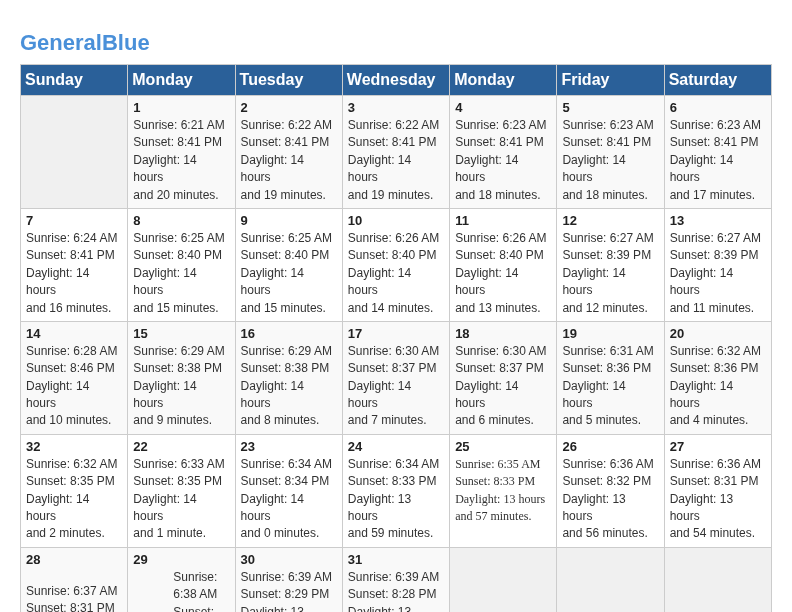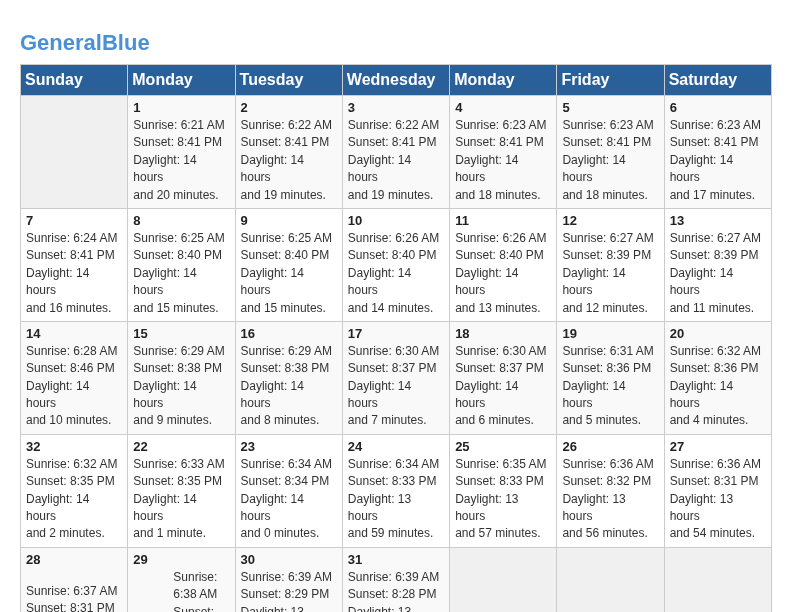--- a/index.html
+++ b/index.html
@@ -293,21 +293,21 @@
         </td>
         <td>
           <span class="day-number">24</span>
           <div class="day-info" style="white-space: pre-line;">Sunrise: 6:34 AM
 Sunset: 8:33 PM
 Daylight: 13 hours
 and 59 minutes.</div>
         </td>
         <td>
           <span class="day-number">25</span>
-          <div class="day-info" style="white-space: pre-line;">Sunrise: 6:35 AM
+          <div class="day-info" style="white-space: pre-line; font-family: Liberation Serif, serif;">Sunrise: 6:35 AM
 Sunset: 8:33 PM
 Daylight: 13 hours
 and 57 minutes.</div>
         </td>
         <td>
           <span class="day-number">26</span>
           <div class="day-info" style="white-space: pre-line;">Sunrise: 6:36 AM
 Sunset: 8:32 PM
 Daylight: 13 hours
 and 56 minutes.</div>

